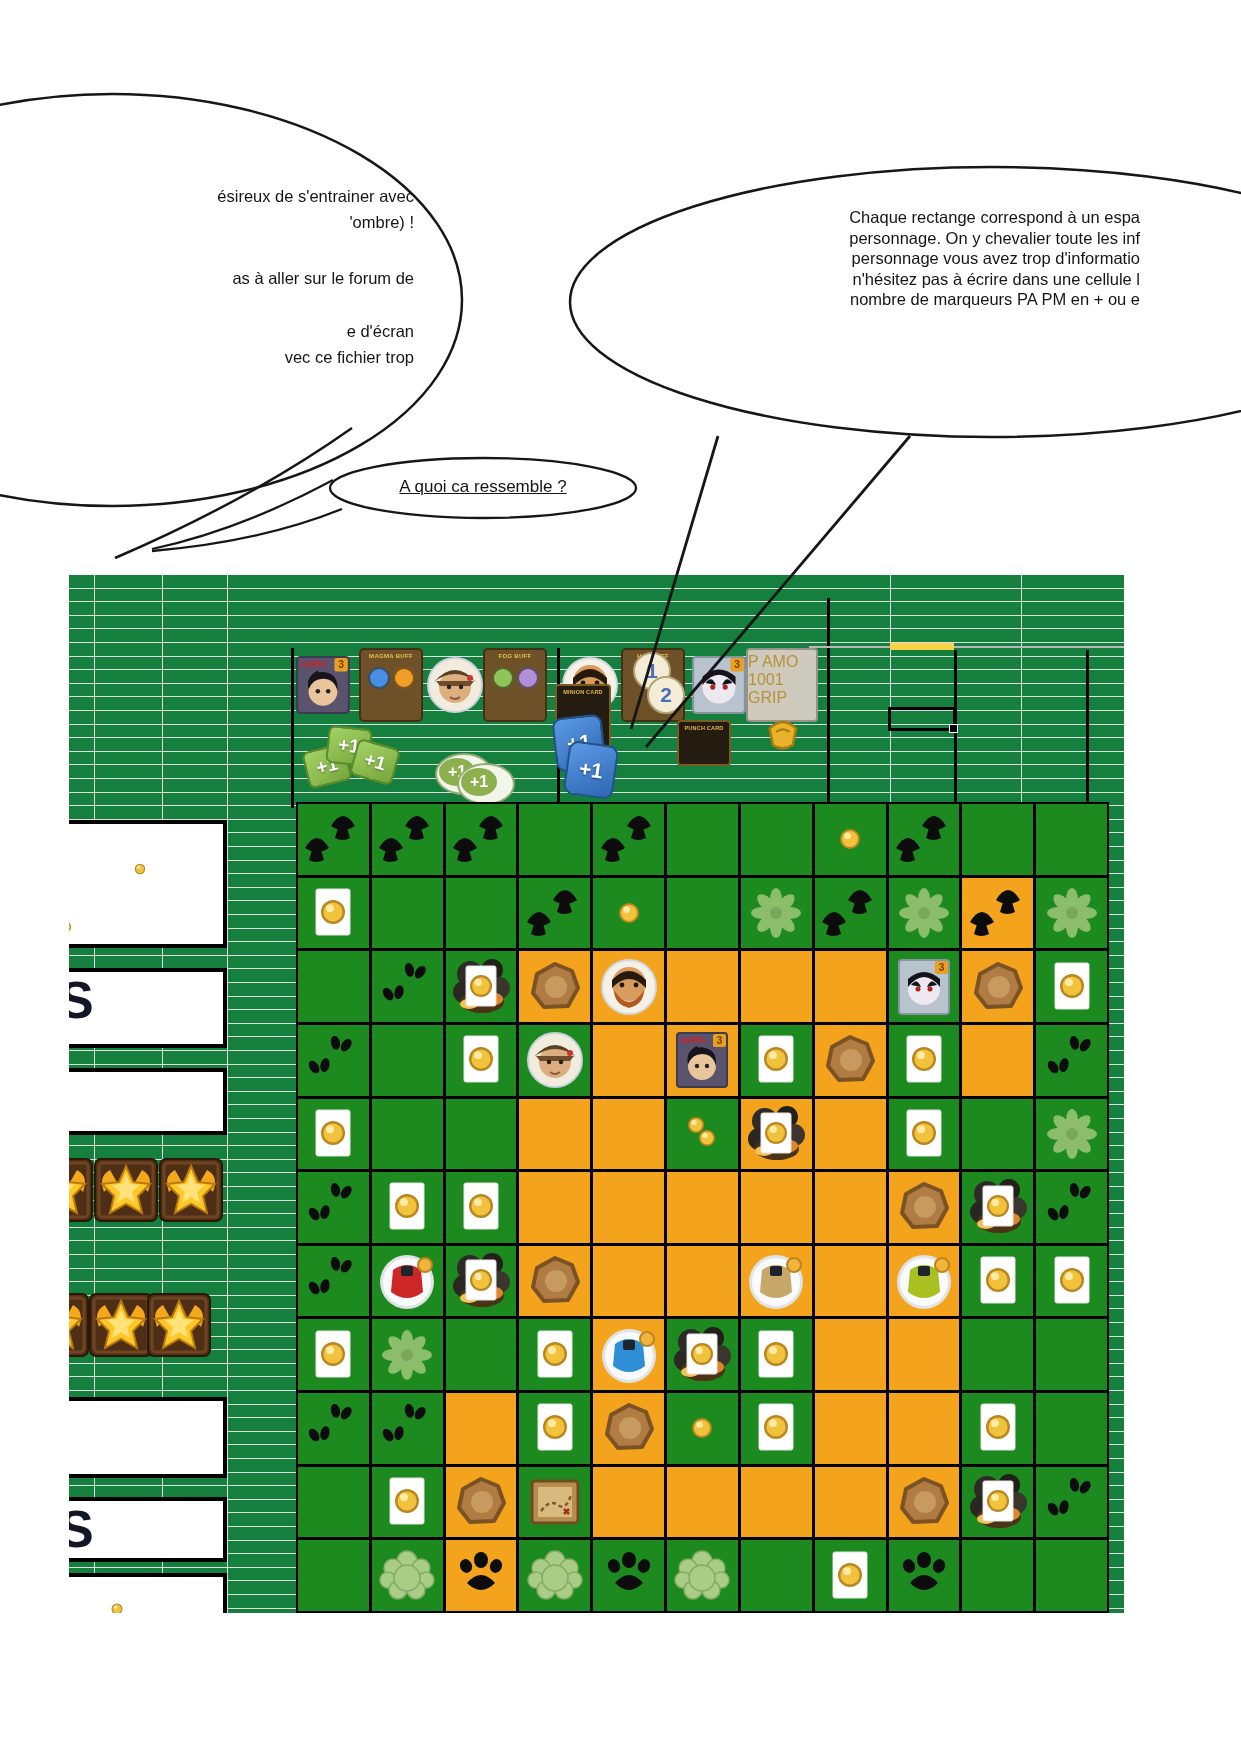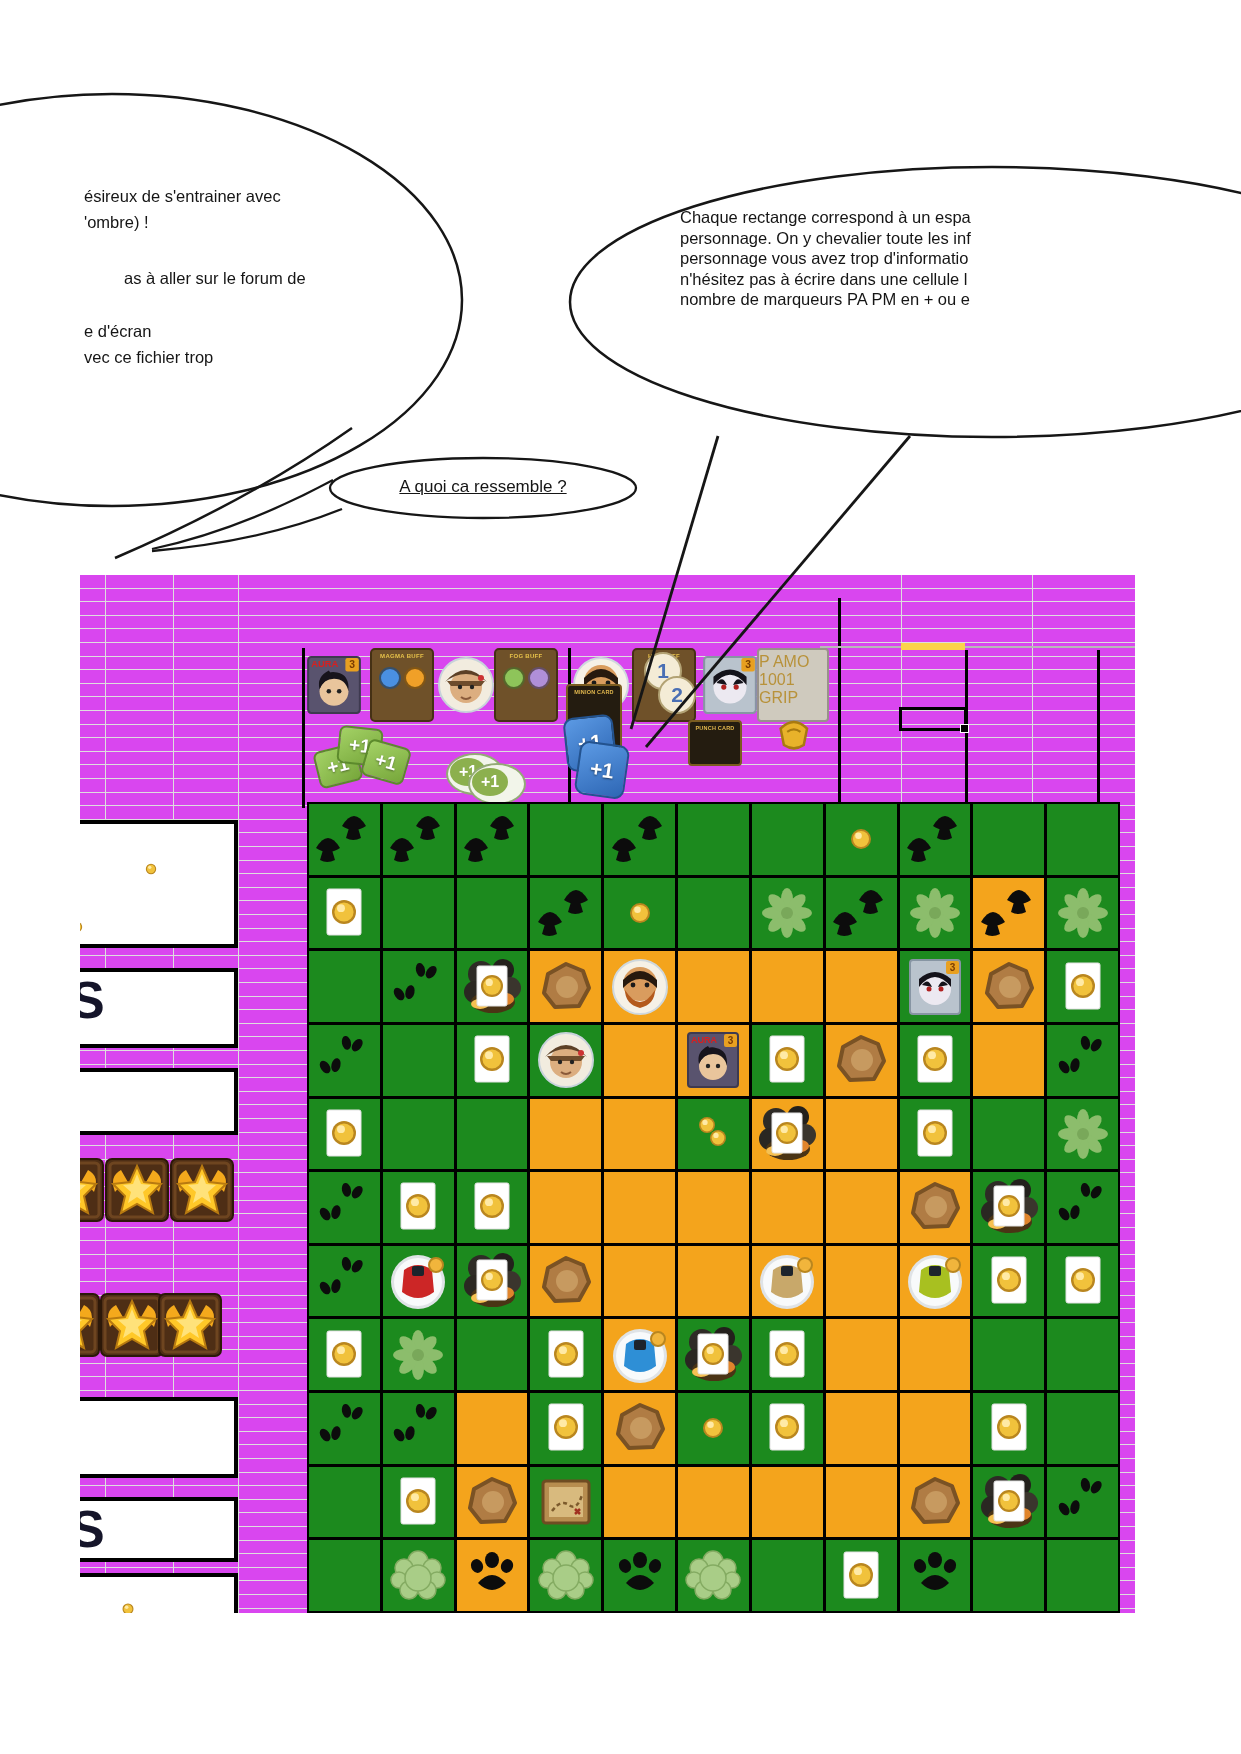--- a/index.html
+++ b/index.html
@@ -1,24 +1,24 @@
 <!DOCTYPE html>
 <html><head>
 <meta charset="utf-8">
 <style>
   html,body{margin:0;padding:0;background:#ffffff;}
   .page{position:relative;width:1241px;height:1754px;background:#fff;overflow:hidden;
         font-family:"Liberation Sans",sans-serif;color:#151515;}
-  .abs{position:absolute;}
+  .abs{position:absolute;text-align:right;}
   
   .bubble-text{position:absolute;font-size:16.5px;line-height:20.6px;color:#151515;}
   .bubble-text.spread{line-height:26px;}
   .qtext{position:absolute;font-size:17px;text-align:center;}
   
-  #screenshot{position:absolute;left:80px;top:575px;width:1055px;height:1038px;overflow:hidden;background:#d946ef;}
+  #screenshot{position:absolute;left:69px;top:575px;width:1055px;height:1038px;overflow:hidden;background:#15803d;}
   #sheetbg{position:absolute;left:0;top:0;width:100%;height:100%;
      background-image:repeating-linear-gradient(to bottom,transparent 0px,transparent 12.6px,#dedede 12.6px,#dedede 13.6px);}
   .vline{position:absolute;width:1px;background:#dedede;top:0;}
   .divider{position:absolute;width:3px;background:#000;}
   
   #board{position:absolute;left:227px;top:227px;width:813px;height:811px;background:#000;
          display:grid;grid-template-columns:repeat(11,1fr);grid-template-rows:repeat(11,1fr);
          gap:3px;padding:2px;box-sizing:border-box;}
   .cell{display:flex;align-items:center;justify-content:center;overflow:hidden;}
   .cell.g{background:#1c8a1e;}
@@ -1256,21 +1256,21 @@
     <ellipse cx="992" cy="302" rx="422" ry="135" fill="#ffffff" stroke="#161616" stroke-width="2.5"></ellipse>
     <path d="M333,480 Q240,530 152,549" fill="none" stroke="#161616" stroke-width="2.3"></path>
     <path d="M342,509 Q260,542 152,551" fill="none" stroke="#161616" stroke-width="2.3"></path>
     <ellipse cx="483" cy="488" rx="153" ry="30" fill="#ffffff" stroke="#161616" stroke-width="2.3"></ellipse>
   </svg>
 
   <div class="bubble-text spread textlayer abs" style="left:84px;top:183px;width:330px;">
       <div>ésireux de s'entrainer avec</div>
       <div>'ombre) !</div>
     </div>
-  <div class="bubble-text spread textlayer abs" style="left:84px;top:265px;width:330px;margin-left:40px;">
+  <div class="bubble-text spread textlayer abs" style="left:84px;top:265px;width:330px;">
       <div>as à aller sur le forum de</div>
     </div>
   <div class="bubble-text spread textlayer abs" style="left:84px;top:318px;width:330px;">
       <div>e d'écran</div>
       <div>vec ce fichier trop</div>
     </div>
 
   <div class="bubble-text textlayer abs" style="left:680px;top:207px;width:460px;">
       <div>Chaque rectange correspond à un espa</div>
       <div>personnage. On y chevalier toute les inf</div>

